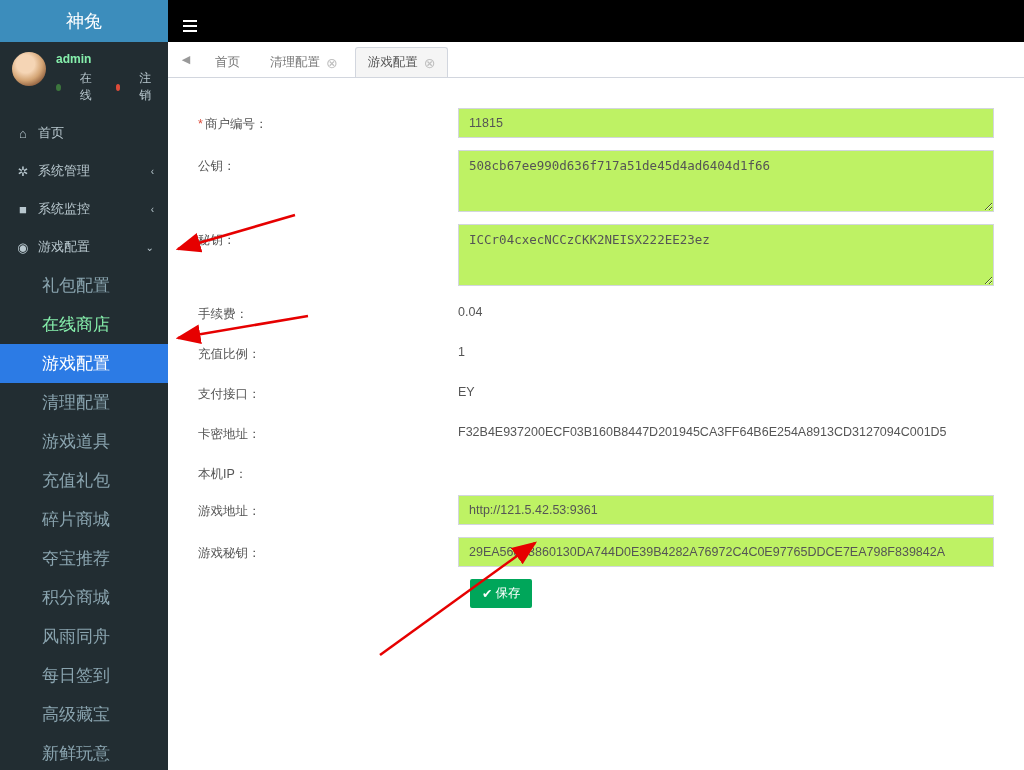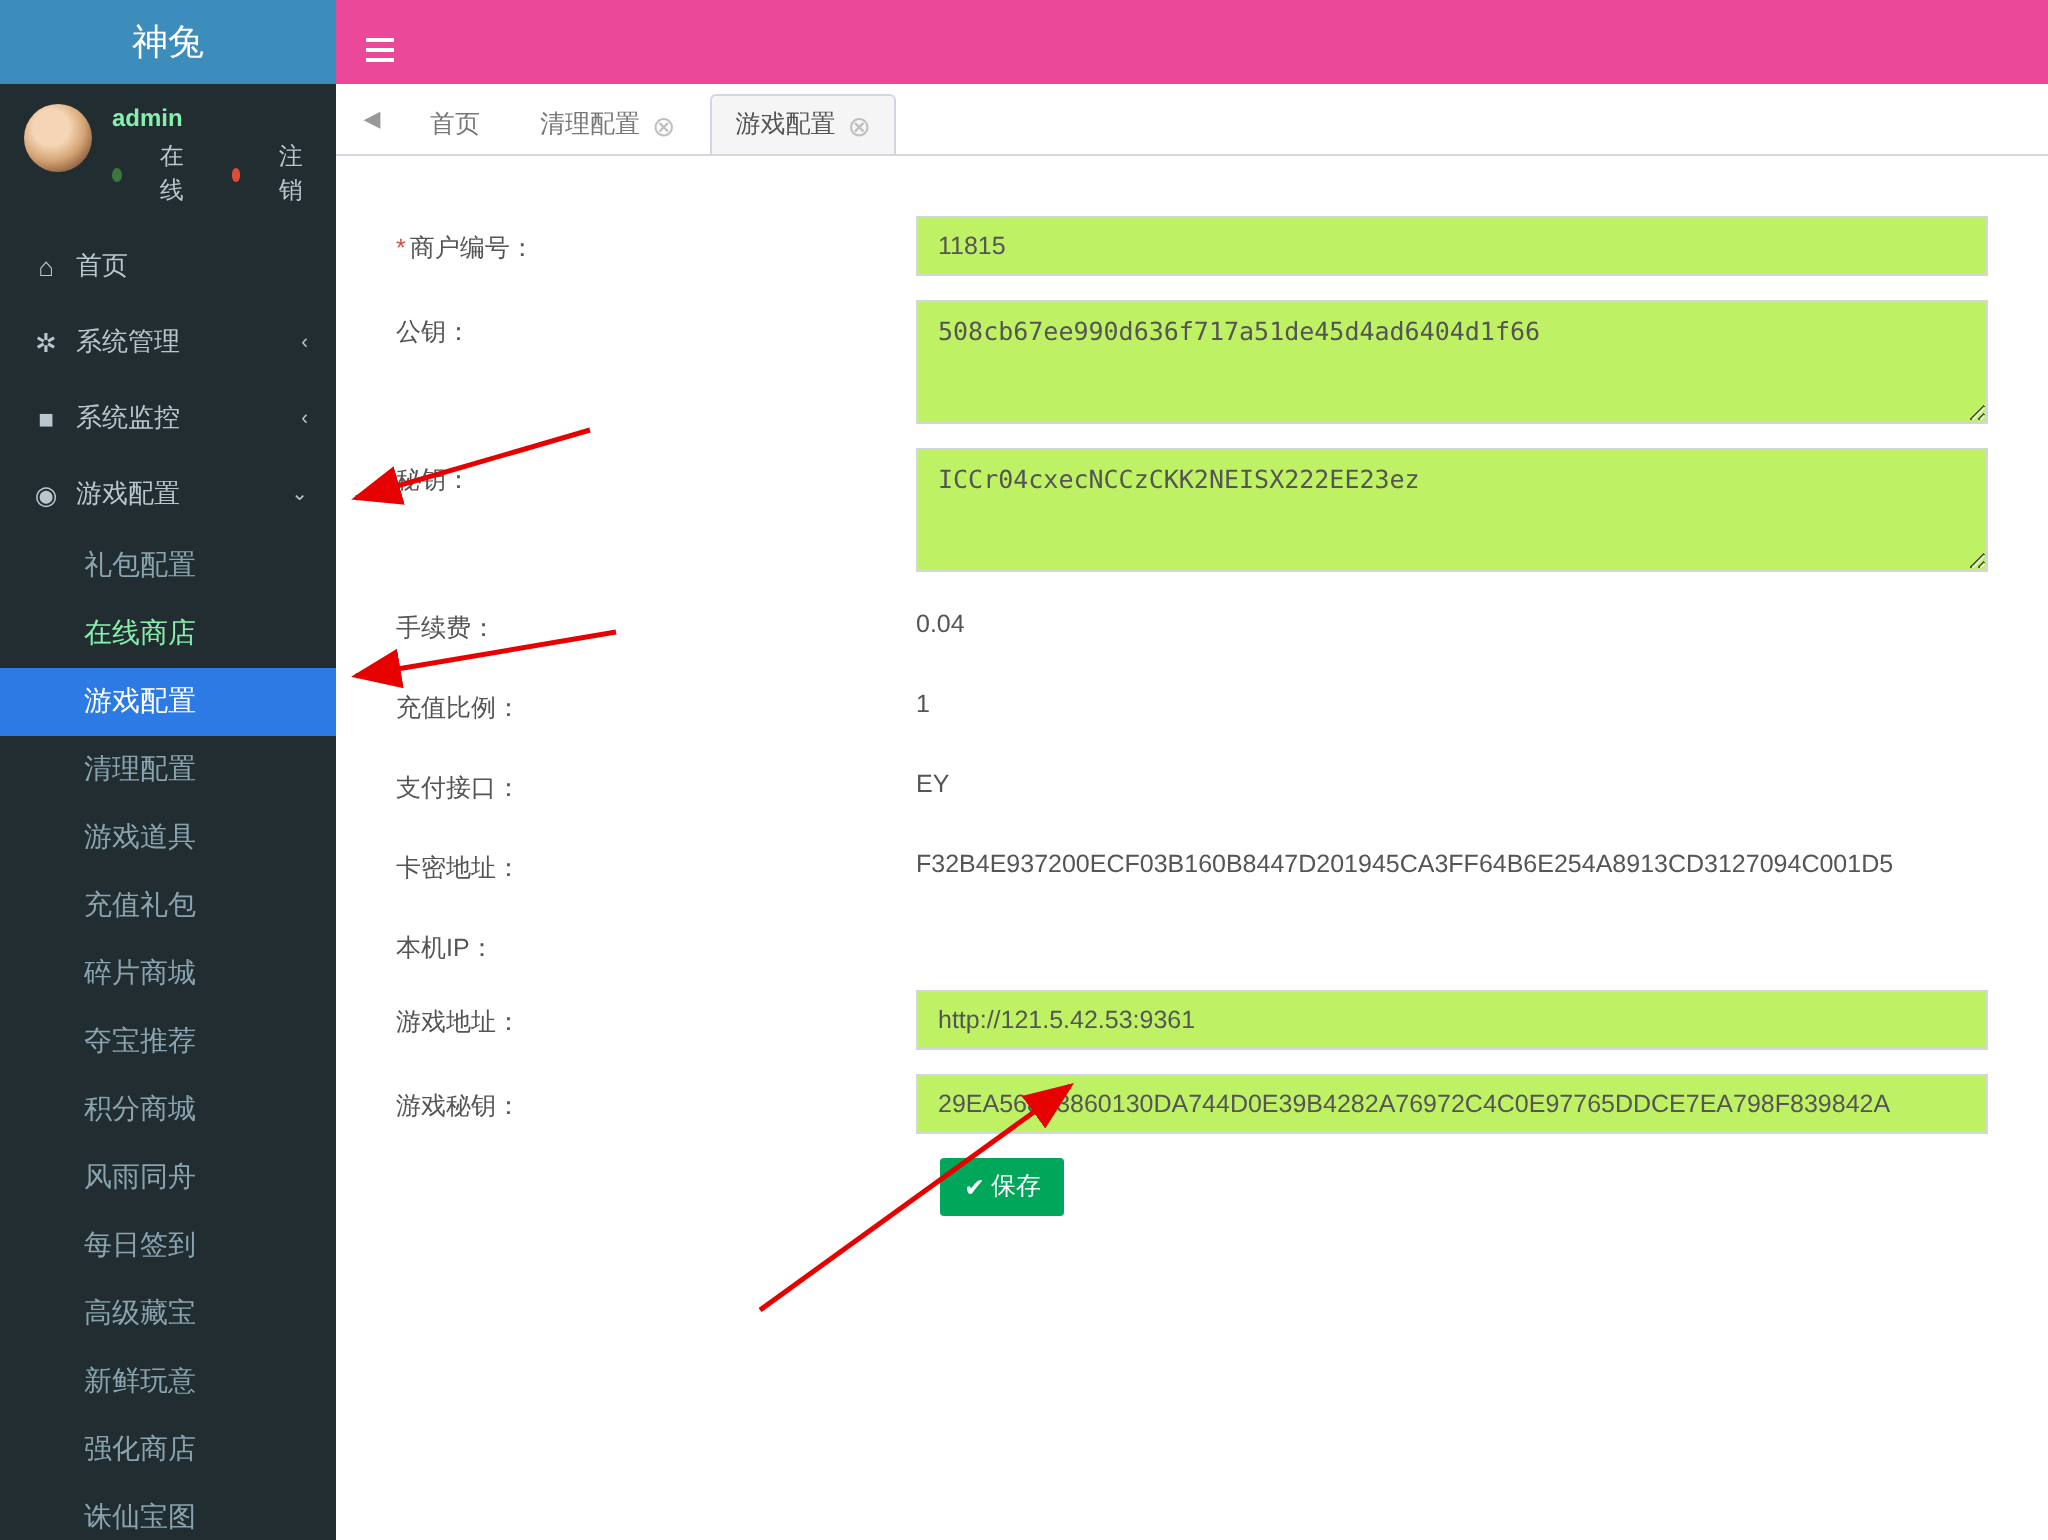--- a/index.html
+++ b/index.html
@@ -1,18 +1,18 @@
 <!DOCTYPE html>
 <html><head>
 <meta charset="utf-8">
 <style>
 * { box-sizing: border-box; margin: 0; padding: 0; }
 body { font-family: "Microsoft YaHei", Arial, sans-serif; font-size: 13px; background: #f5f5f5; width: 1024px; height: 770px; overflow: hidden; position: relative; }
 
-.topbar { position: absolute; top: 0; left: 0; right: 0; height: 42px; background: #ec4899; display: flex; align-items: center; z-index: 20; }
+.topbar { position: absolute; top: 0; left: 0; right: 0; height: 42px; background: #000000; display: flex; align-items: center; z-index: 20; }
 .logo { width: 168px; height: 42px; background: #3c8dbc; color: #fff; font-size: 18px; display: flex; align-items: center; justify-content: center; font-weight: 500; }
 .menu-toggle { color: #fff; padding: 0 15px; cursor: pointer; font-size: 15px; }
 .menu-toggle span { display: inline-block; width: 14px; height: 2px; background: #fff; position: relative; }
 .menu-toggle span::before, .menu-toggle span::after { content: ""; position: absolute; left: 0; width: 14px; height: 2px; background: #fff; }
 .menu-toggle span::before { top: -5px; }
 .menu-toggle span::after { top: 5px; }
 
 .sidebar { position: absolute; top: 42px; left: 0; width: 168px; bottom: 0; background: #222d32; color: #b8c7ce; overflow-y: auto; z-index: 15; }
 .user-panel { padding: 10px 12px; display: flex; align-items: flex-start; gap: 10px; }
 .avatar { width: 34px; height: 34px; border-radius: 50%; background: radial-gradient(circle at 40% 35%, #f5d5b5 30%, #d4a575 55%, #8a5a3a 80%); flex-shrink: 0; }
@@ -23,21 +23,21 @@
 .dot-green { background: #3c763d; }
 .dot-red { background: #dd4b39; }
 .status-text { cursor: pointer; }
 
 .nav-item { display: flex; align-items: center; padding: 10px 14px; cursor: pointer; color: #b8c7ce; font-size: 13px; }
 .nav-item .icon { width: 18px; margin-right: 6px; display: inline-flex; justify-content: center; }
 .nav-item .chevron { margin-left: auto; font-size: 10px; }
 .nav-item.open .chevron { transform: rotate(0deg); }
 
 .nav-sub { list-style: none; }
-.nav-sub-item { padding: 8px 14px 8px 42px; cursor: pointer; color: #8aa4af; font-size: 14px; }
+.nav-sub-item { padding: 8px 14px 8px 42px; cursor: pointer; color: #8aa4af; font-size: 17px; }
 .nav-sub-item.bold { color: #86efac; font-weight: 400; }
 .nav-sub-item.active { background: #2c7be5; color: #fff; }
 
 .main { position: absolute; top: 42px; left: 168px; right: 0; bottom: 0; background: #ecf0f5; }
 .tabs { height: 36px; background: #fff; border-bottom: 1px solid #d2d6de; display: flex; align-items: stretch; padding: 0 6px; gap: 4px; }
 .tab-arrow { width: 24px; display: flex; align-items: center; justify-content: center; color: #999; cursor: pointer; font-size: 11px; }
 .tab { display: flex; align-items: center; padding: 0 12px; border: 1px solid transparent; border-bottom: none; color: #777; cursor: pointer; gap: 6px; font-size: 12.5px; margin-top: 5px; border-radius: 3px 3px 0 0; }
 .tab .close { color: #c0c0c0; font-size: 14px; }
 .tab.active { background: #f5f5f5; border-color: #d2d6de; color: #555; }
 

